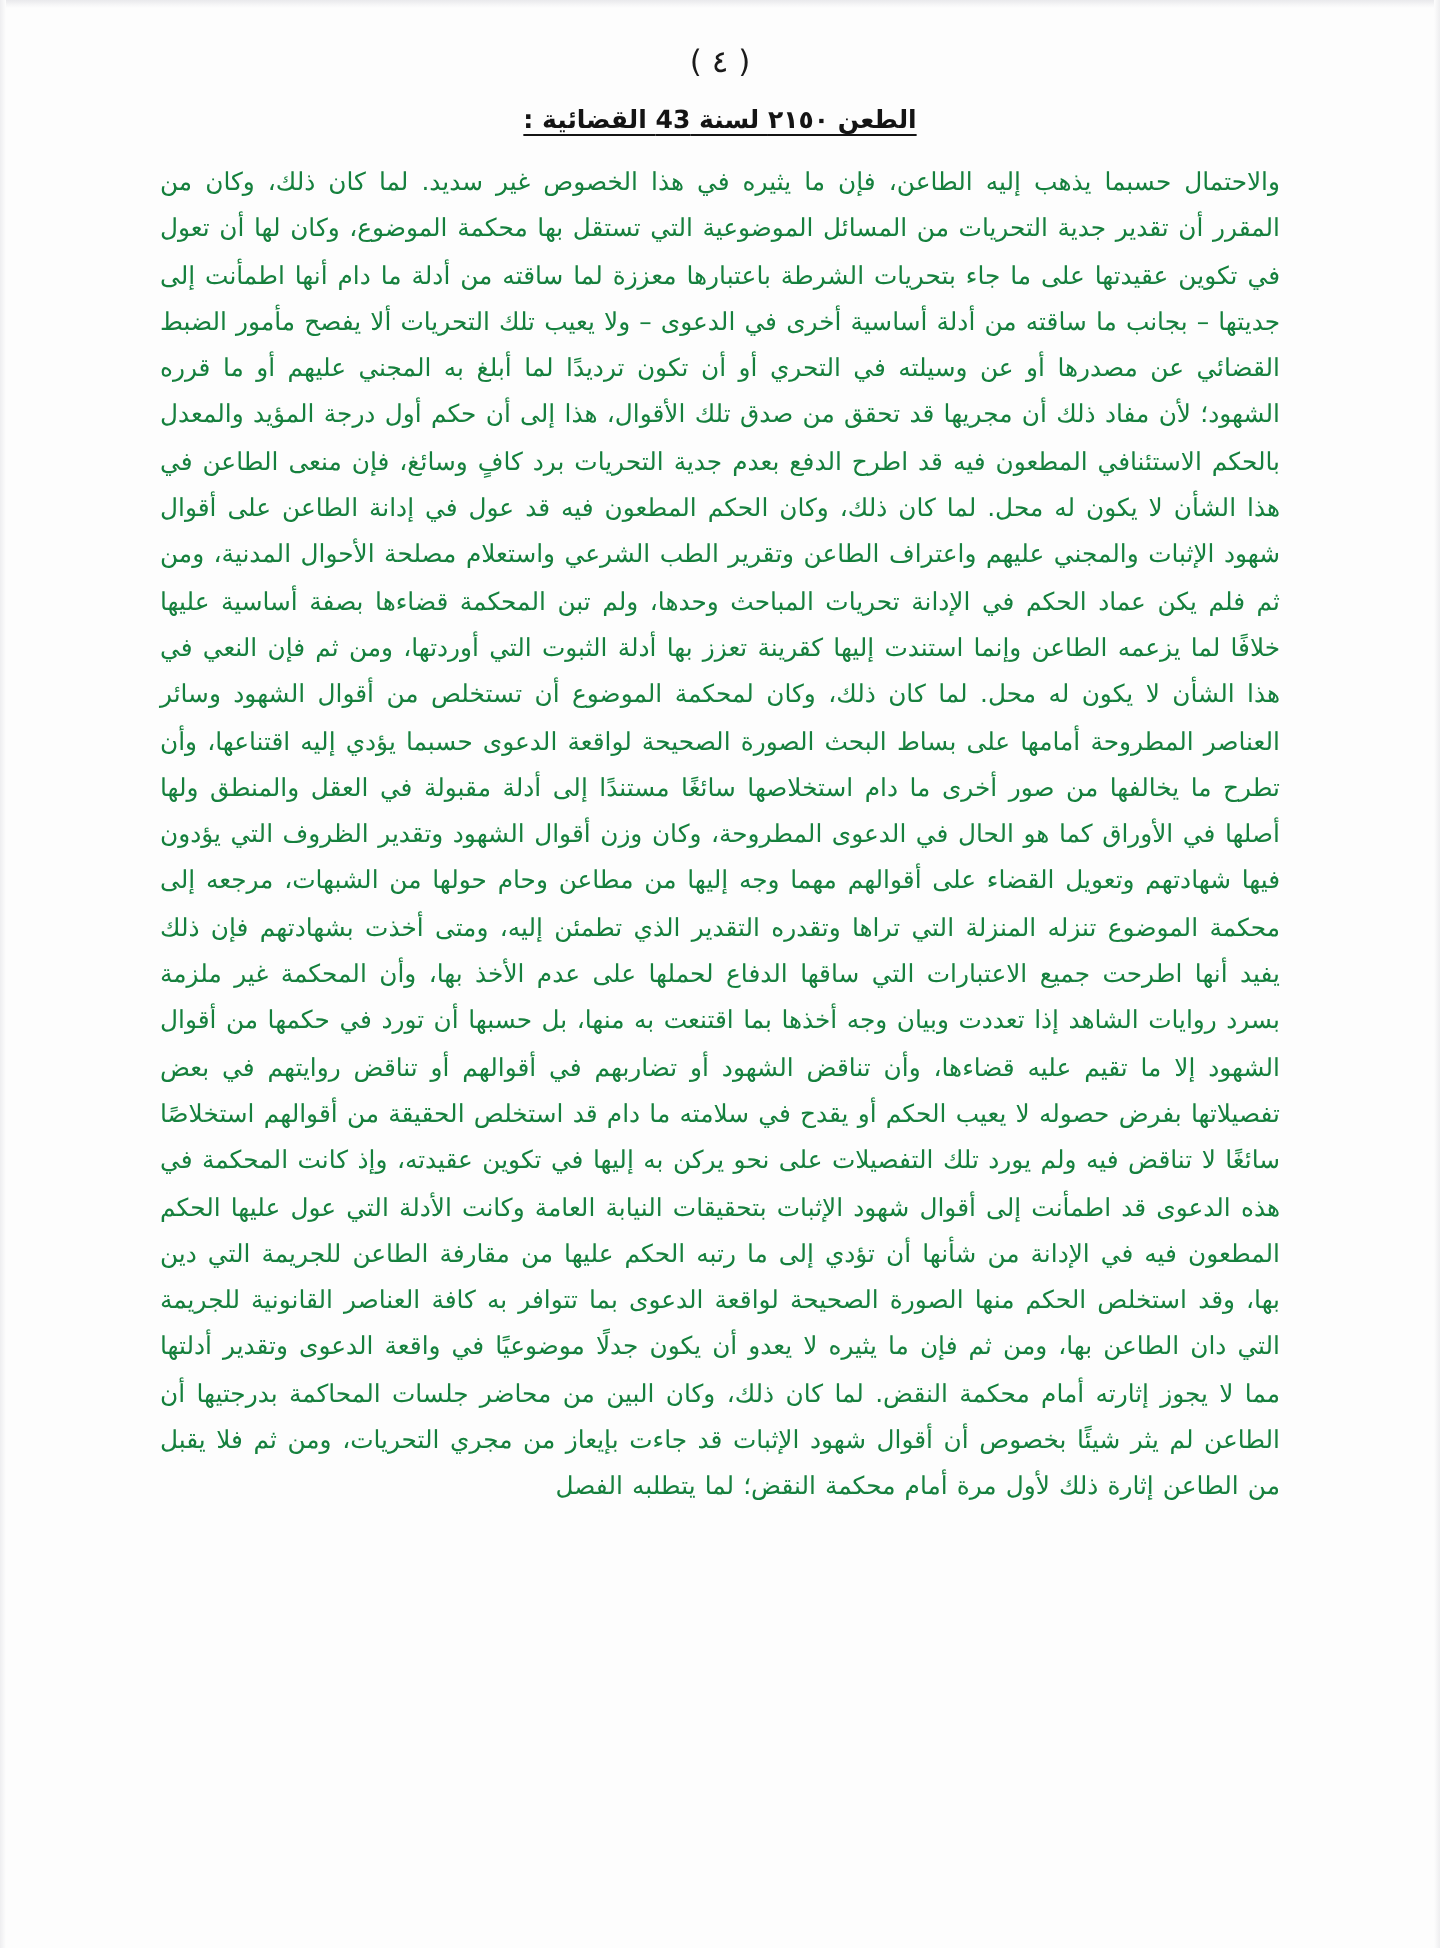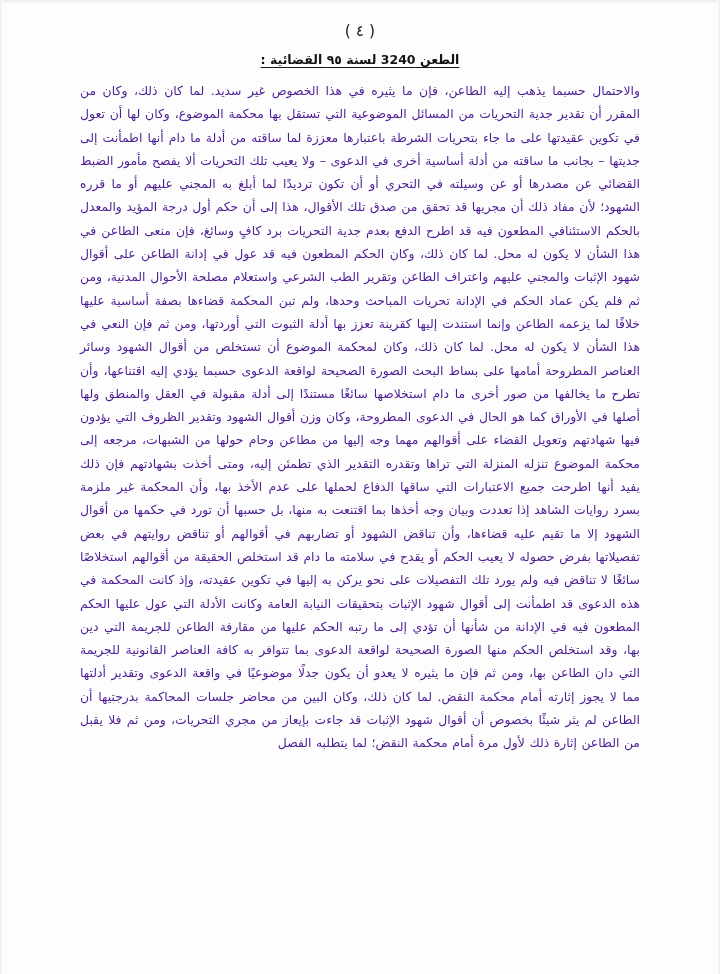--- a/index.html
+++ b/index.html
@@ -79,21 +79,21 @@
 
   .body-block {
     margin-top: 11px;
     padding-right: 80px;
     padding-left: 80px;
     direction: rtl;
     text-align: justify;
     text-align-last: justify;
     font-size: 12.4px;
     line-height: 23.3px;
-    color: #4c1d95;
+    color: #15803d;
     word-spacing: 0.6px;
   }
 
   .body-block p {
     margin: 0;
     text-align: justify;
     text-align-last: justify;
   }
 
   
@@ -110,21 +110,21 @@
 
 <div class="scan-top-edge"></div>
 <div class="scan-left-edge"></div>
 <div class="scan-right-edge"></div>
 
 <div class="page">
 
   <div class="page-number">( ٤ )</div>
 
   <div class="heading-row">
-    <span class="doc-heading">الطعن 3240 لسنة ٩٥ القضائية :</span>
+    <span class="doc-heading">الطعن ٢١٥٠ لسنة 43 القضائية :</span>
   </div>
 
   <div class="body-block">
     <p class="tail">والاحتمال حسبما يذهب إليه الطاعن، فإن ما يثيره في هذا الخصوص غير سديد. لما كان ذلك، وكان من المقرر أن تقدير جدية التحريات من المسائل الموضوعية التي تستقل بها محكمة الموضوع، وكان لها أن تعول في تكوين عقيدتها على ما جاء بتحريات الشرطة باعتبارها معززة لما ساقته من أدلة ما دام أنها اطمأنت إلى جديتها – بجانب ما ساقته من أدلة أساسية أخرى في الدعوى – ولا يعيب تلك التحريات ألا يفصح مأمور الضبط القضائي عن مصدرها أو عن وسيلته في التحري أو أن تكون ترديدًا لما أبلغ به المجني عليهم أو ما قرره الشهود؛ لأن مفاد ذلك أن مجريها قد تحقق من صدق تلك الأقوال، هذا إلى أن حكم أول درجة المؤيد والمعدل بالحكم الاستئنافي المطعون فيه قد اطرح الدفع بعدم جدية التحريات برد كافٍ وسائغ، فإن منعى الطاعن في هذا الشأن لا يكون له محل. لما كان ذلك، وكان الحكم المطعون فيه قد عول في إدانة الطاعن على أقوال شهود الإثبات والمجني عليهم واعتراف الطاعن وتقرير الطب الشرعي واستعلام مصلحة الأحوال المدنية، ومن ثم فلم يكن عماد الحكم في الإدانة تحريات المباحث وحدها، ولم تبن المحكمة قضاءها بصفة أساسية عليها خلافًا لما يزعمه الطاعن وإنما استندت إليها كقرينة تعزز بها أدلة الثبوت التي أوردتها، ومن ثم فإن النعي في هذا الشأن لا يكون له محل. لما كان ذلك، وكان لمحكمة الموضوع أن تستخلص من أقوال الشهود وسائر العناصر المطروحة أمامها على بساط البحث الصورة الصحيحة لواقعة الدعوى حسبما يؤدي إليه اقتناعها، وأن تطرح ما يخالفها من صور أخرى ما دام استخلاصها سائغًا مستندًا إلى أدلة مقبولة في العقل والمنطق ولها أصلها في الأوراق كما هو الحال في الدعوى المطروحة، وكان وزن أقوال الشهود وتقدير الظروف التي يؤدون فيها شهادتهم وتعويل القضاء على أقوالهم مهما وجه إليها من مطاعن وحام حولها من الشبهات، مرجعه إلى محكمة الموضوع تنزله المنزلة التي تراها وتقدره التقدير الذي تطمئن إليه، ومتى أخذت بشهادتهم فإن ذلك يفيد أنها اطرحت جميع الاعتبارات التي ساقها الدفاع لحملها على عدم الأخذ بها، وأن المحكمة غير ملزمة بسرد روايات الشاهد إذا تعددت وبيان وجه أخذها بما اقتنعت به منها، بل حسبها أن تورد في حكمها من أقوال الشهود إلا ما تقيم عليه قضاءها، وأن تناقض الشهود أو تضاربهم في أقوالهم أو تناقض روايتهم في بعض تفصيلاتها بفرض حصوله لا يعيب الحكم أو يقدح في سلامته ما دام قد استخلص الحقيقة من أقوالهم استخلاصًا سائغًا لا تناقض فيه ولم يورد تلك التفصيلات على نحو يركن به إليها في تكوين عقيدته، وإذ كانت المحكمة في هذه الدعوى قد اطمأنت إلى أقوال شهود الإثبات بتحقيقات النيابة العامة وكانت الأدلة التي عول عليها الحكم المطعون فيه في الإدانة من شأنها أن تؤدي إلى ما رتبه الحكم عليها من مقارفة الطاعن للجريمة التي دين بها، وقد استخلص الحكم منها الصورة الصحيحة لواقعة الدعوى بما تتوافر به كافة العناصر القانونية للجريمة التي دان الطاعن بها، ومن ثم فإن ما يثيره لا يعدو أن يكون جدلًا موضوعيًا في واقعة الدعوى وتقدير أدلتها مما لا يجوز إثارته أمام محكمة النقض. لما كان ذلك، وكان البين من محاضر جلسات المحاكمة بدرجتيها أن الطاعن لم يثر شيئًا بخصوص أن أقوال شهود الإثبات قد جاءت بإيعاز من مجري التحريات، ومن ثم فلا يقبل من الطاعن إثارة ذلك لأول مرة أمام محكمة النقض؛ لما يتطلبه الفصل</p>
   </div>
 
   <div class="blank-tail"></div>
 
 </div>
 

